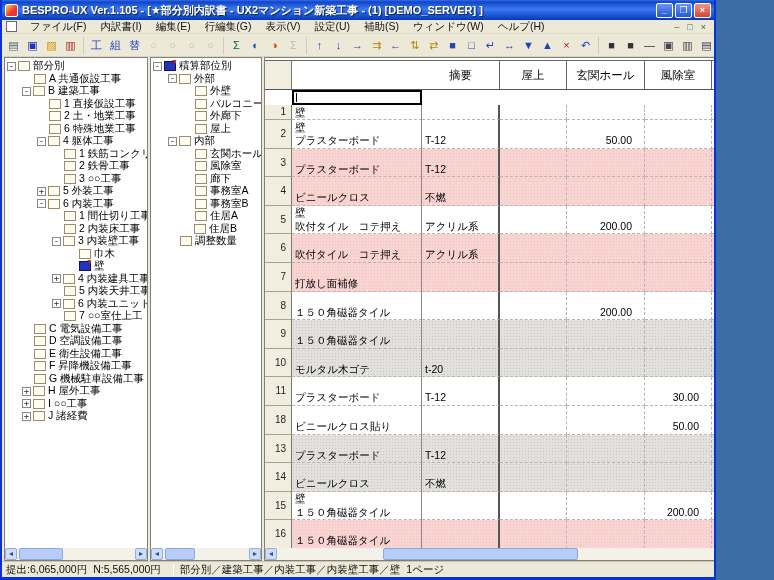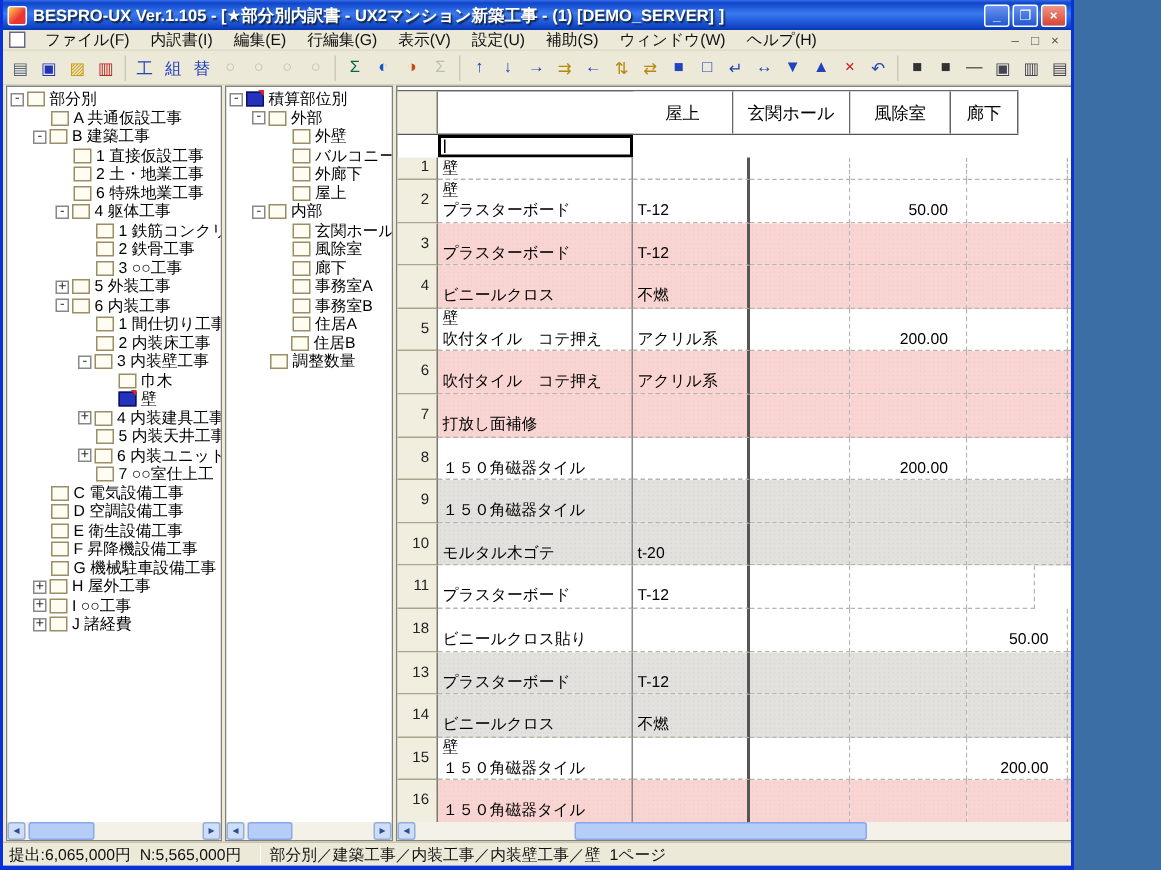--- a/index.html
+++ b/index.html
@@ -414,20 +414,21 @@
         <div class="sbtn" style="left:0;">◂</div>
         <div class="hthumb" style="left:14px;width:30px;"></div>
         <div class="sbtn" style="right:0;">▸</div>
       </div>
     </div>
 
     <div class="gridpanel" style="left:262px;width:507px;">
       <div class="gheader" id="grid-header">
           <div class="ghcell ghnum" style="width: 27px;"></div>
           <div class="ghcell " style="width: 130px; margin-top: 40px;">名称</div>
+          <div class="ghcell " style="width: 78px;">摘要</div>
           <div class="ghcell " style="width: 67px;">屋上</div>
           <div class="ghcell " style="width: 78px;">玄関ホール</div>
           <div class="ghcell " style="width: 67px;">風除室</div>
           <div class="ghcell " style="width: 45px;">廊下</div>
         </div>
 
       <div class="geditrow">
         <div class="editbox">
           <span></span>
           <div class="caret"></div>
@@ -661,20 +662,23 @@
               <div class="gline">プラスターボード</div>
             </div>
             <div class="cell spec bg-white" style="width: 78px;">
               <div class="gline">T-12</div>
             </div>
             <div class="cell val bg-white" style="width: 67px;">
               <div class="gline"></div>
             </div>
             <div class="cell val bg-white" style="width: 78px;">
               <div class="gline"></div>
+            </div>
+            <div class="cell val bg-white" style="width: 67px;">
+              <div class="gline">30.00</div>
             </div>
             <div class="cell val bg-white" style="width: 45px;">
               <div class="gline"></div>
             </div>
           </div>
           <div class="trow" style="height: 28.6px;">
             <div class="cell num" style="width: 27px;">18</div>
             <div class="cell name bg-white" style="width: 130px;">
               <div class="gline"></div>
               <div class="gline">ビニールクロス貼り</div>

